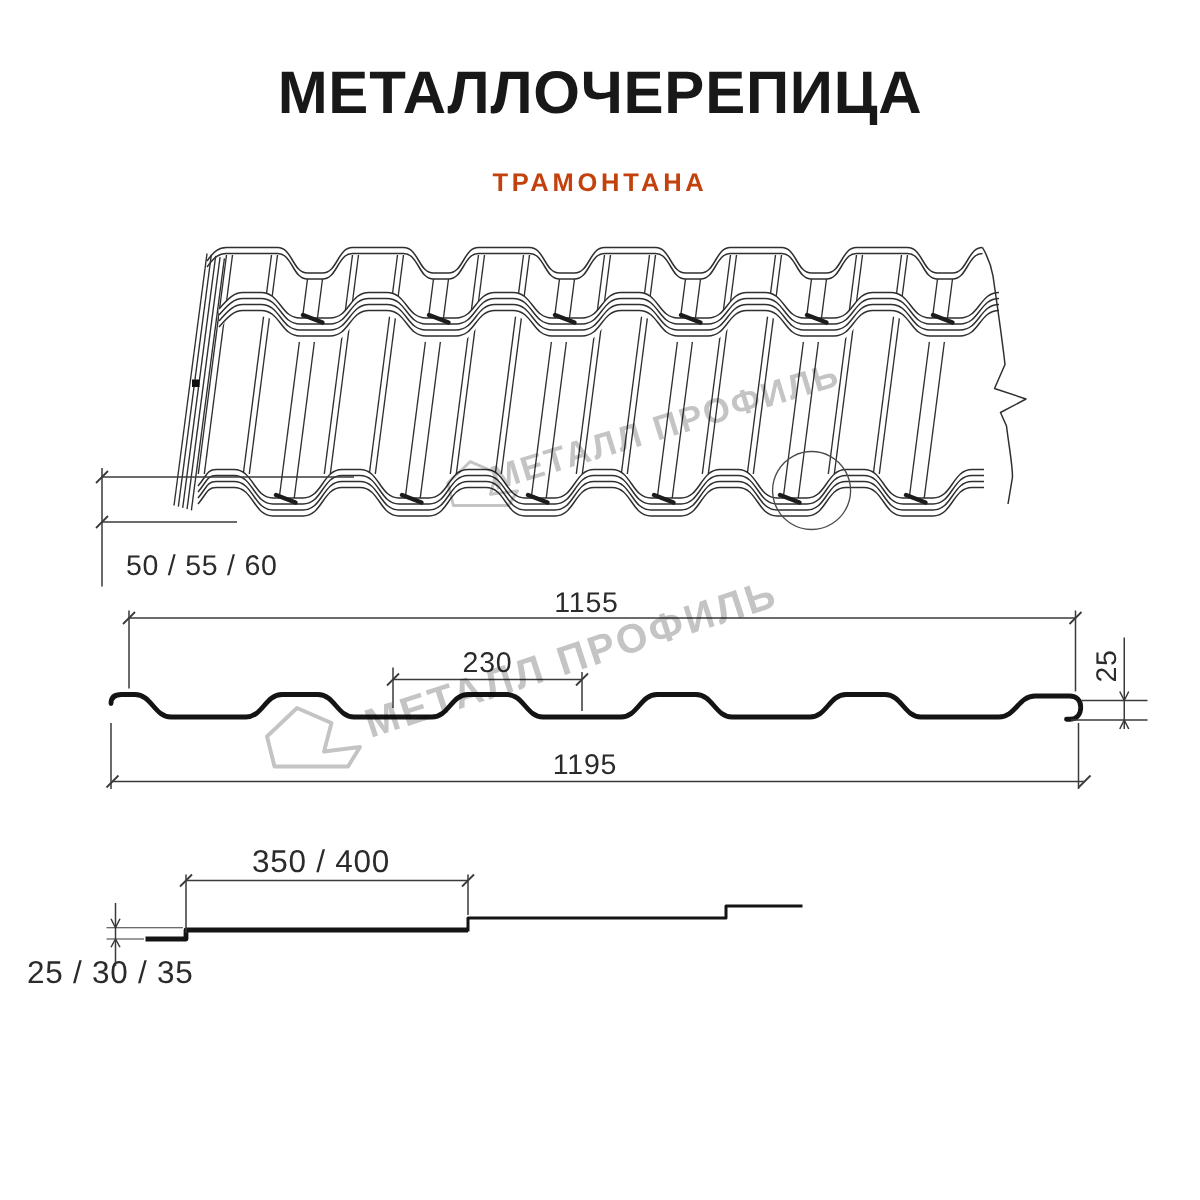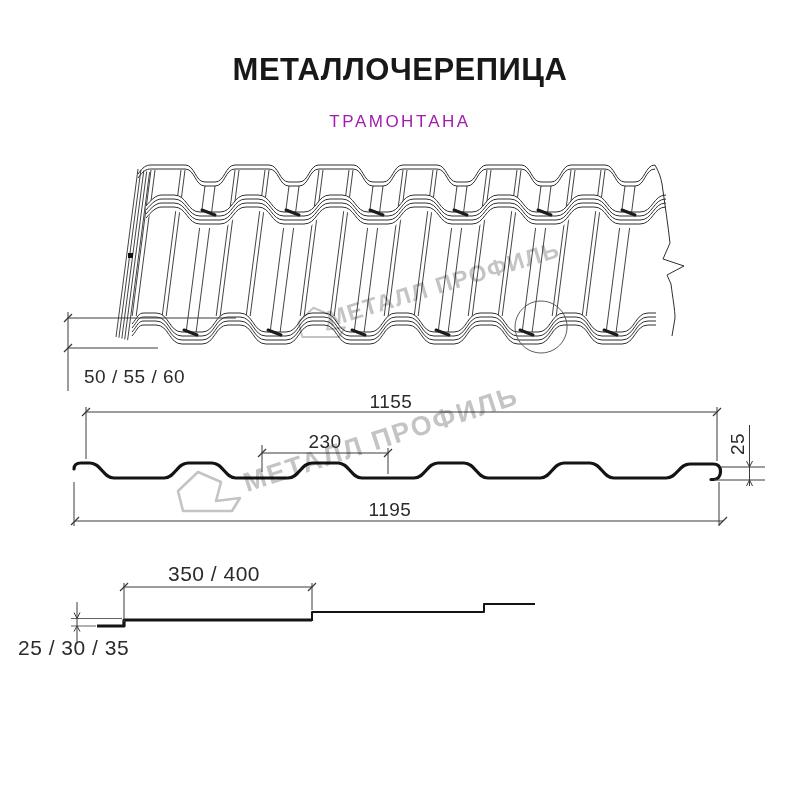--- a/index.html
+++ b/index.html
@@ -1,21 +1,21 @@
 <!DOCTYPE html>
 <html><head>
 <meta charset="utf-8">
 <style>
   html,body{margin:0;padding:0;background:#fff;}
   .page{position:relative;width:800px;height:800px;background:#fff;overflow:hidden;
         font-family:"Liberation Sans",sans-serif;}
-  .title{position:absolute;top:52px;left:0;width:100%;text-align:center;
-         font-size:31px;font-weight:700;letter-spacing:.5px;color:#181818;}
+  .title{position:absolute;top:40px;left:0;width:100%;text-align:center;
+         font-size:40px;font-weight:700;letter-spacing:.5px;color:#181818;}
   .subtitle{position:absolute;top:112px;left:0;width:100%;text-align:center;
-            font-size:17px;font-weight:400;letter-spacing:2.5px;color:#a21caf;}
+            font-size:17px;font-weight:700;letter-spacing:2.5px;color:#c2410c;}
   svg{position:absolute;left:0;top:0;}
   text{font-family:"Liberation Sans",sans-serif;fill:#2b2b2b;letter-spacing:.5px;}
   .dim-t{font-size:19px;}
   .dim-big{font-size:21px;}
   .wm-text{font-size:27px;font-weight:700;fill:#c4c4c4;letter-spacing:2px;}
   .wm-text-sm{font-size:23px;font-weight:700;fill:#c4c4c4;letter-spacing:1.5px;}
 </style>
 </head>
 <body>
 

